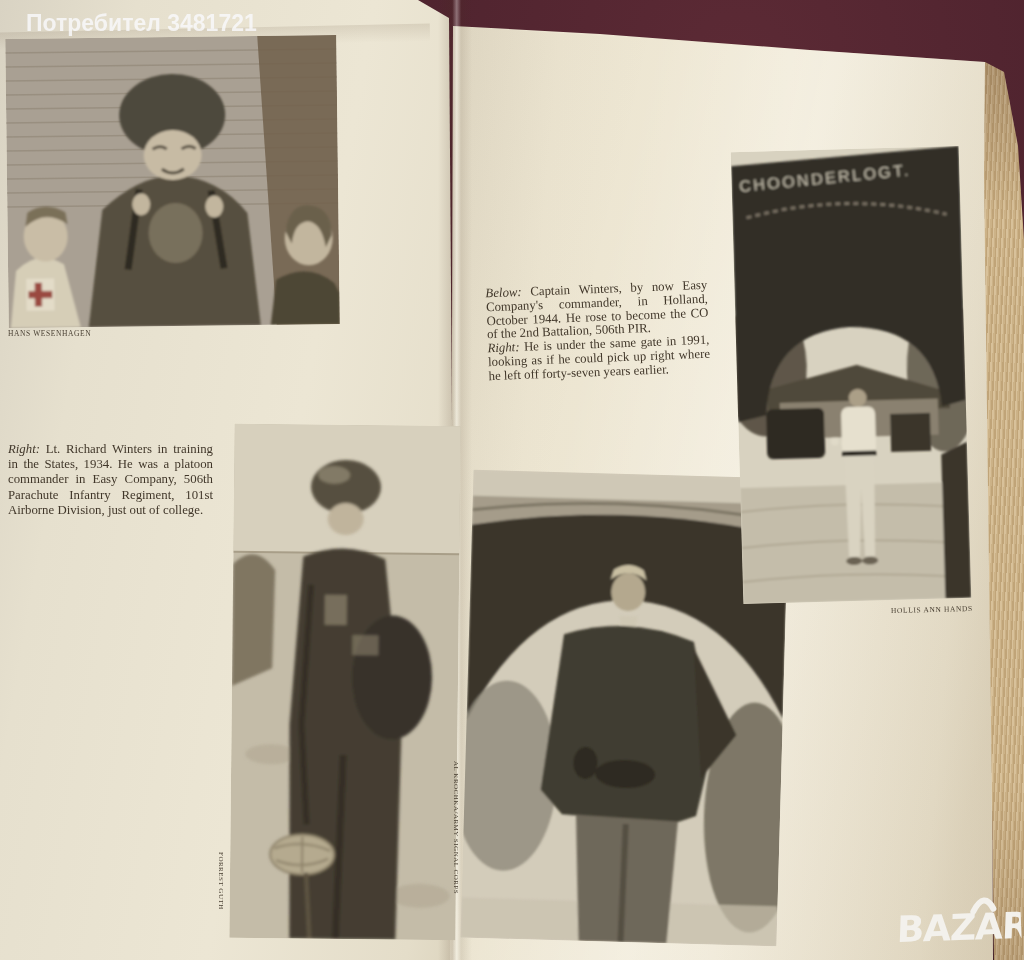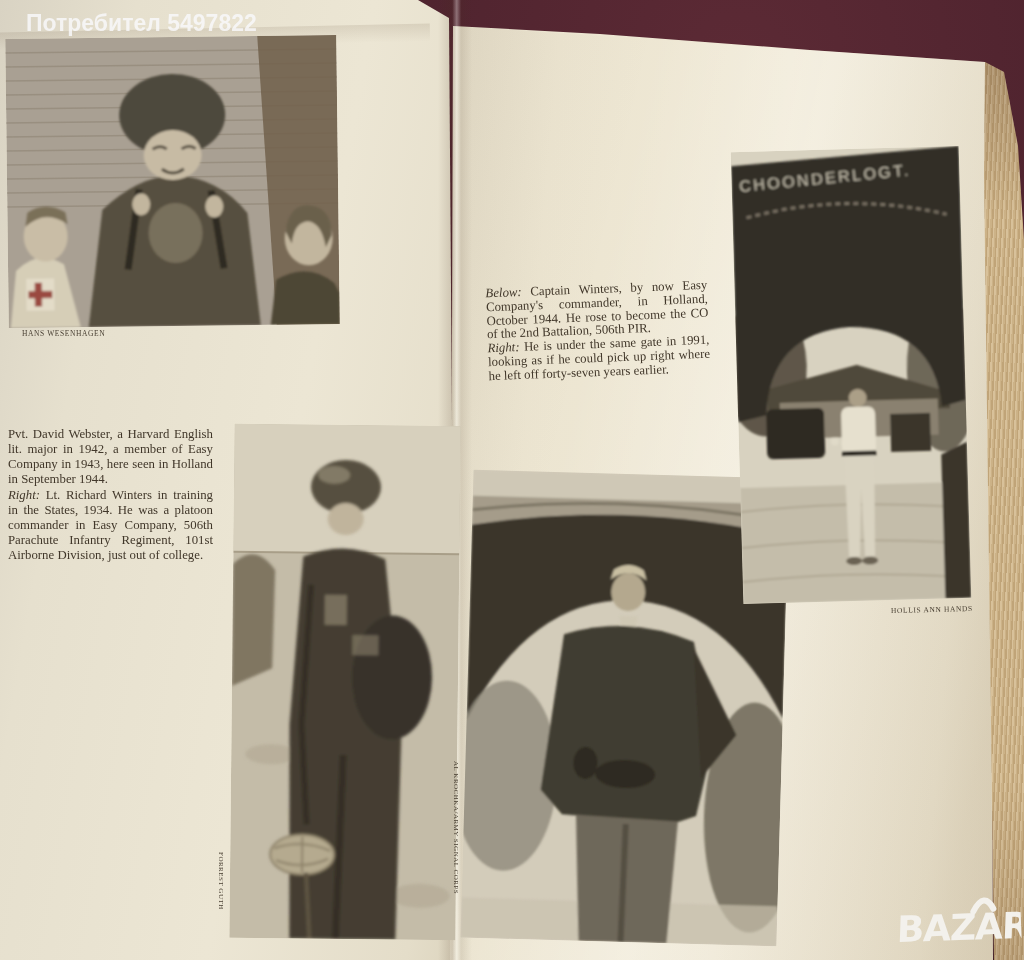--- a/index.html
+++ b/index.html
@@ -46,21 +46,21 @@
   #photo-wesenhagen{left:7px;top:37px;width:331px;height:289px;transform:rotate(-.7deg);}
   #photo-guth{left:232px;top:425px;width:226px;height:514px;transform:rotate(.6deg);}
   #photo-krochka{left:467px;top:474px;width:316px;height:468px;transform:rotate(1.6deg);}
   #photo-hands{left:737px;top:149px;width:228px;height:452px;transform:rotate(-1.6deg);}
   
   .bodytext{position:absolute;font-size:12.8px;color:#41372a;text-align:justify;}
   #caption-left{left:8px;top:414px;width:205px;line-height:15.2px;}
   #caption-right{left:487px;top:270px;width:222px;line-height:13.8px;transform:rotate(-2.2deg);}
   .ital{font-style:italic;}
   .credit{position:absolute;font-size:7.5px;letter-spacing:.6px;color:#4a4134;}
-  #credit-wesenhagen{left:22px;top:329px;}
+  #credit-wesenhagen{left:8px;top:329px;}
   #credit-hands{left:891px;top:605px;transform:rotate(-1.5deg);}
   .vcap{position:absolute;writing-mode:vertical-rl;font-size:7px;letter-spacing:.5px;color:#4a4134;}
   #credit-guth{left:217px;top:852px;height:90px;}
   #credit-krochka{left:452px;top:761px;height:178px;}
   
   .wm-user{
     position:absolute;left:26px;top:10px;
     font-family:"Liberation Sans", sans-serif;font-weight:bold;font-size:23px;
     color:rgba(249,249,251,.82);
   }
@@ -112,21 +112,21 @@
         <g>
           <path d="M262 289 L268 244 Q300 226 326 248 L331 258 L331 289 Z" fill="#4e4636"></path>
           <ellipse cx="301" cy="203" rx="24" ry="27" fill="#c2b69e"></ellipse>
           <path d="M278 196 q4 -28 24 -26 q22 2 22 30 l-6 12 q-4 -24 -17 -26 q-14 0 -17 22 Z" fill="#6b604c"></path>
         </g>
       </g>
     </svg>
   </figure>
   <div class="credit" id="credit-wesenhagen">HANS WESENHAGEN</div>
 
-  <p class="bodytext" id="caption-left"><span>Pvt. David Webster, a Harvard English lit. major in 1942, a member of Easy Company in 1943, here seen in Holland in September 1944.</span><br>
+  <p class="bodytext" id="caption-left"><br>
   <span class="ital">Right:</span> <span>Lt. Richard Winters in training in the States, 1934. He was a platoon commander in Easy Company, 506th Parachute Infantry Regiment, 101st Airborne Division, just out of college.</span></p>
 
   <figure id="photo-guth">
     <svg viewBox="0 0 226 514" aria-hidden="true">
       <defs>
           <filter id="b2">
             <feGaussianBlur stdDeviation="1.5"></feGaussianBlur>
           </filter>
         </defs>
       <rect width="226" height="514" fill="#c4bca8"></rect>
@@ -225,21 +225,21 @@
         </g>
         <path d="M202 308 L228 296 L228 452 L202 452 Z" fill="#3a342a"></path>
         <path d="M0 14 L228 0 L228 254 L204 260 Q198 180 114 178 Q34 182 28 264 L0 270 Z" fill="#332e26"></path>
         <path d="M14 66 Q114 42 214 68" stroke="#8a8172" stroke-width="3" stroke-dasharray="5 4" fill="none" opacity=".8"></path>
         <text x="8" y="40" font-family="Liberation Sans, sans-serif" font-size="16" letter-spacing="2.5" fill="#c5bfad" transform="rotate(-4 8 40)">CHOONDERLOGT.</text>
       </g>
     </svg>
   </figure>
   <div class="credit" id="credit-hands">HOLLIS ANN HANDS</div>
 
-  <div class="wm-user">Потребител 5497822</div>
+  <div class="wm-user">Потребител 3481721</div>
 
   <div class="wm-logo">
     <svg viewBox="0 0 128 58" aria-hidden="true">
       <g transform="skewX(-4)">
         <text x="6" y="46" font-family="DejaVu Sans, sans-serif" font-weight="bold" font-size="36" letter-spacing="-1" fill="#f3f1ec">BAZAR</text>
         <path d="M82 18 Q92 -2 102 16" stroke="#f3f1ec" stroke-width="6" fill="none" stroke-linecap="round"></path>
       </g>
     </svg>
   </div>
 

